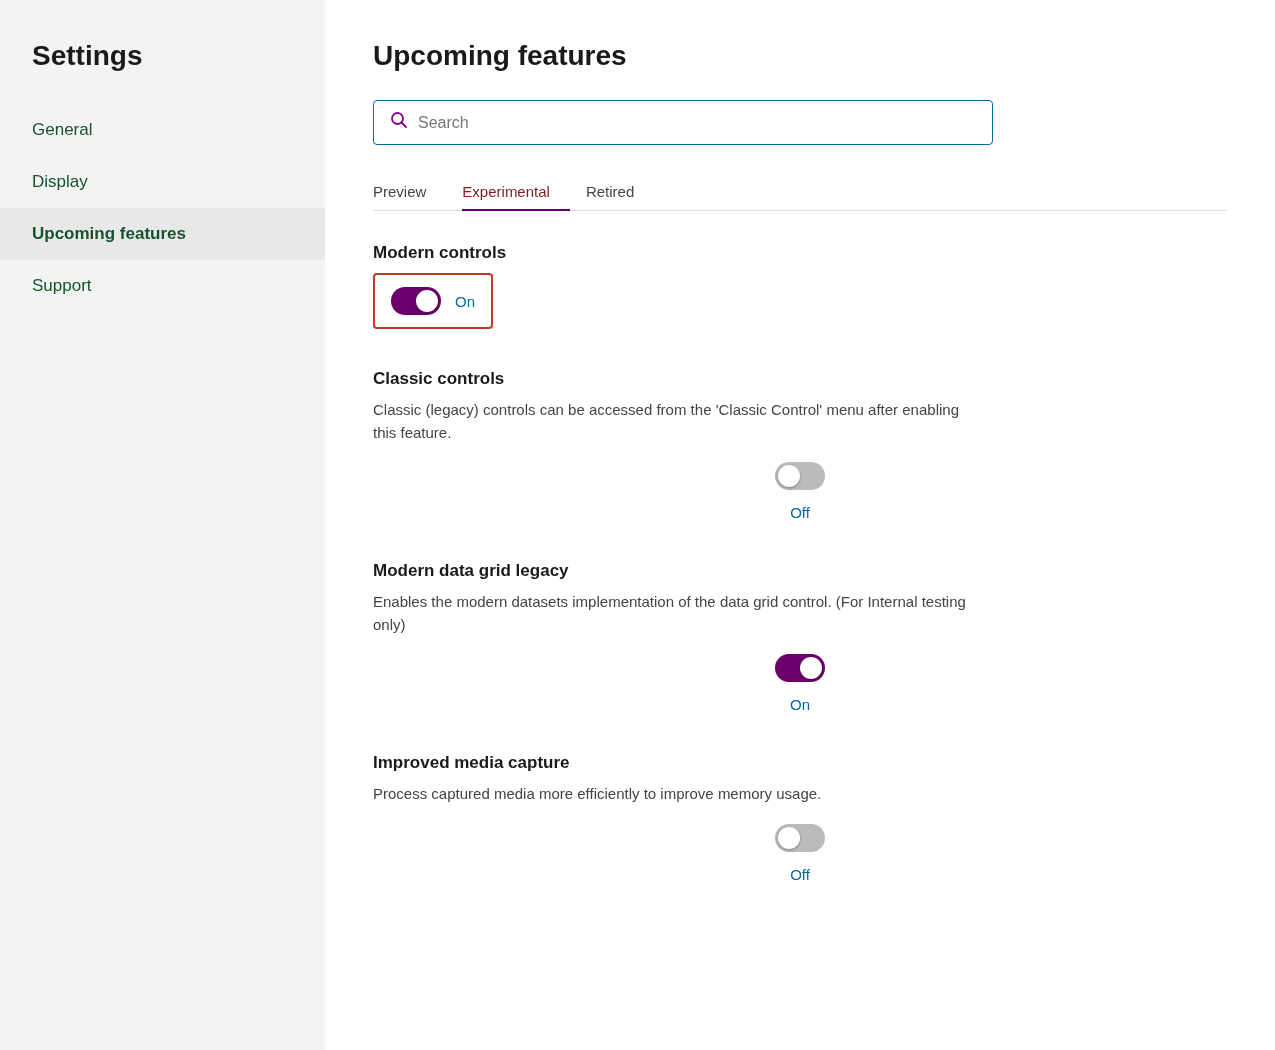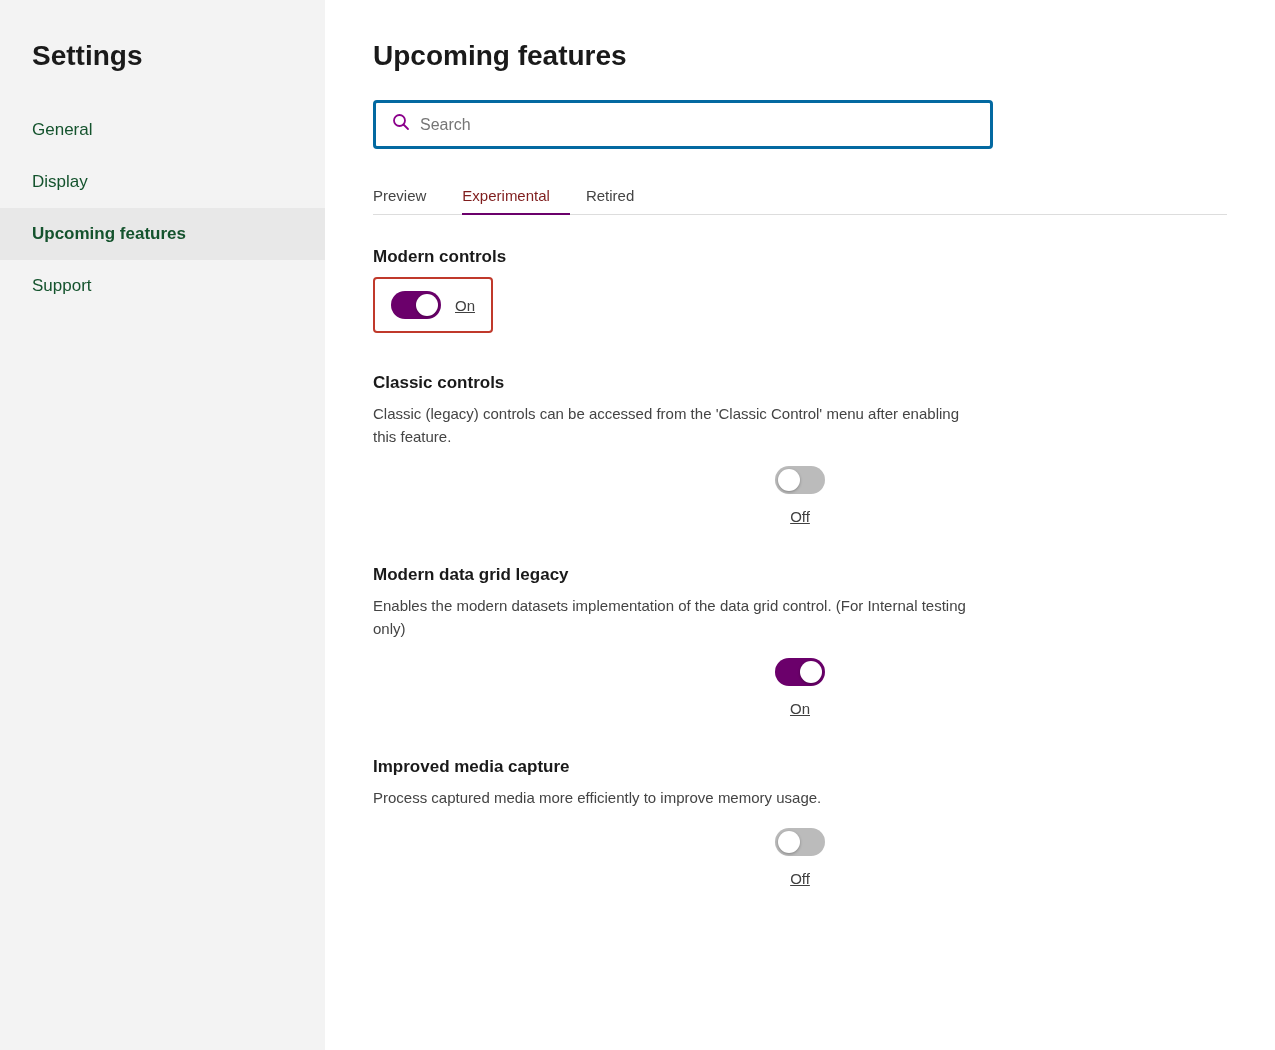--- a/index.html
+++ b/index.html
@@ -50,21 +50,21 @@
       font-size: 28px;
       font-weight: 600;
       color: #1a1a1a;
       margin-bottom: 28px;
     }
 
     
     .search-box {
       display: flex;
       align-items: center;
-      border: 3px solid #0369a1;
+      border: 1px solid #0369a1;
       border-radius: 4px;
       padding: 10px 16px;
       width: 620px;
       margin-bottom: 28px;
       background: #fff;
     }
     .search-icon {
       color: #8b008b;
       font-size: 18px;
       margin-right: 10px;
@@ -162,22 +162,21 @@
       box-shadow: 0 1px 3px rgba(0,0,0,0.3);
     }
     .toggle.on .toggle-knob {
       left: 25px;
     }
     .toggle.off .toggle-knob {
       left: 3px;
     }
     .toggle-label {
       font-size: 15px;
-      color: #404040;
-      text-decoration: underline;
+      color: #0369a1;
     }
 
     
     .highlight-box {
       border: 2px solid #c0392b;
       border-radius: 4px;
       padding: 12px 16px;
       display: inline-flex;
       align-items: center;
       gap: 14px;

